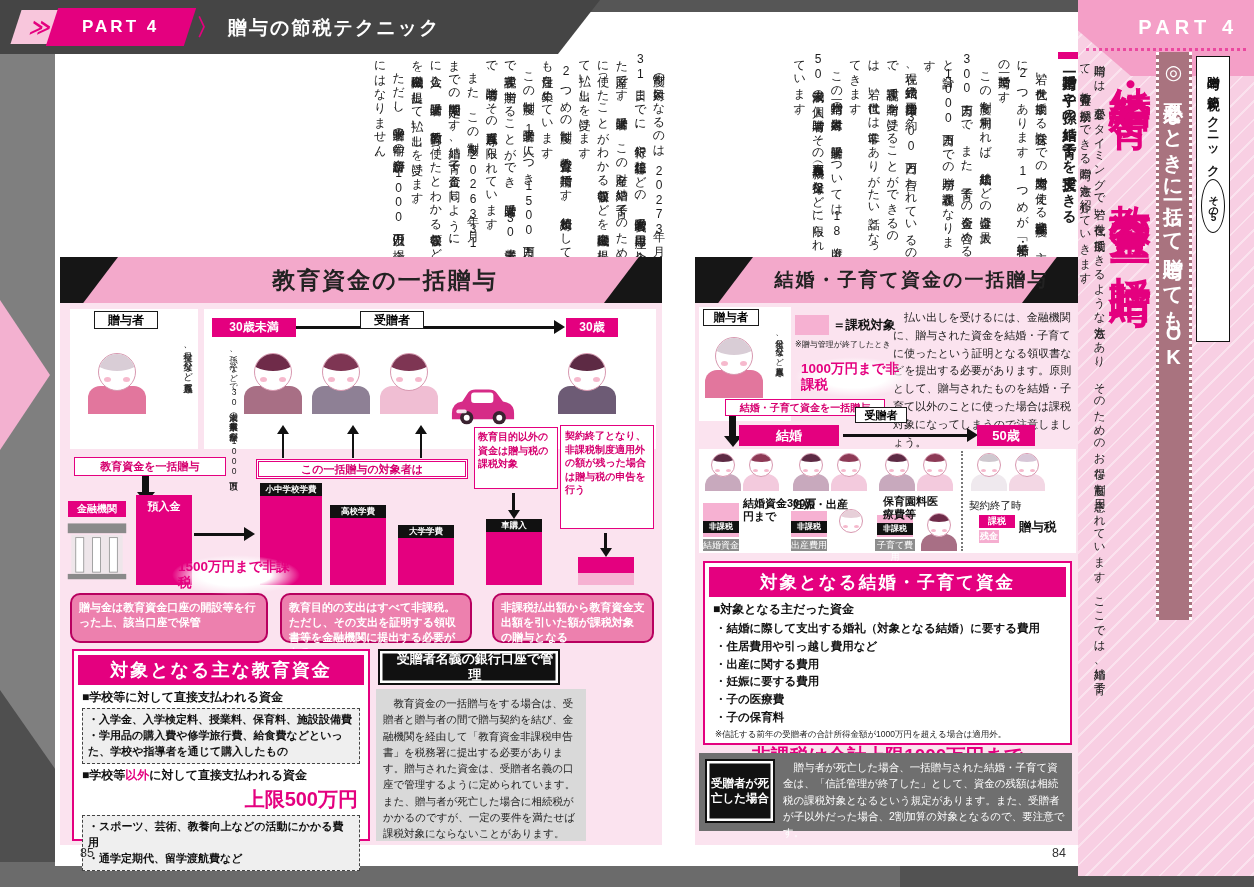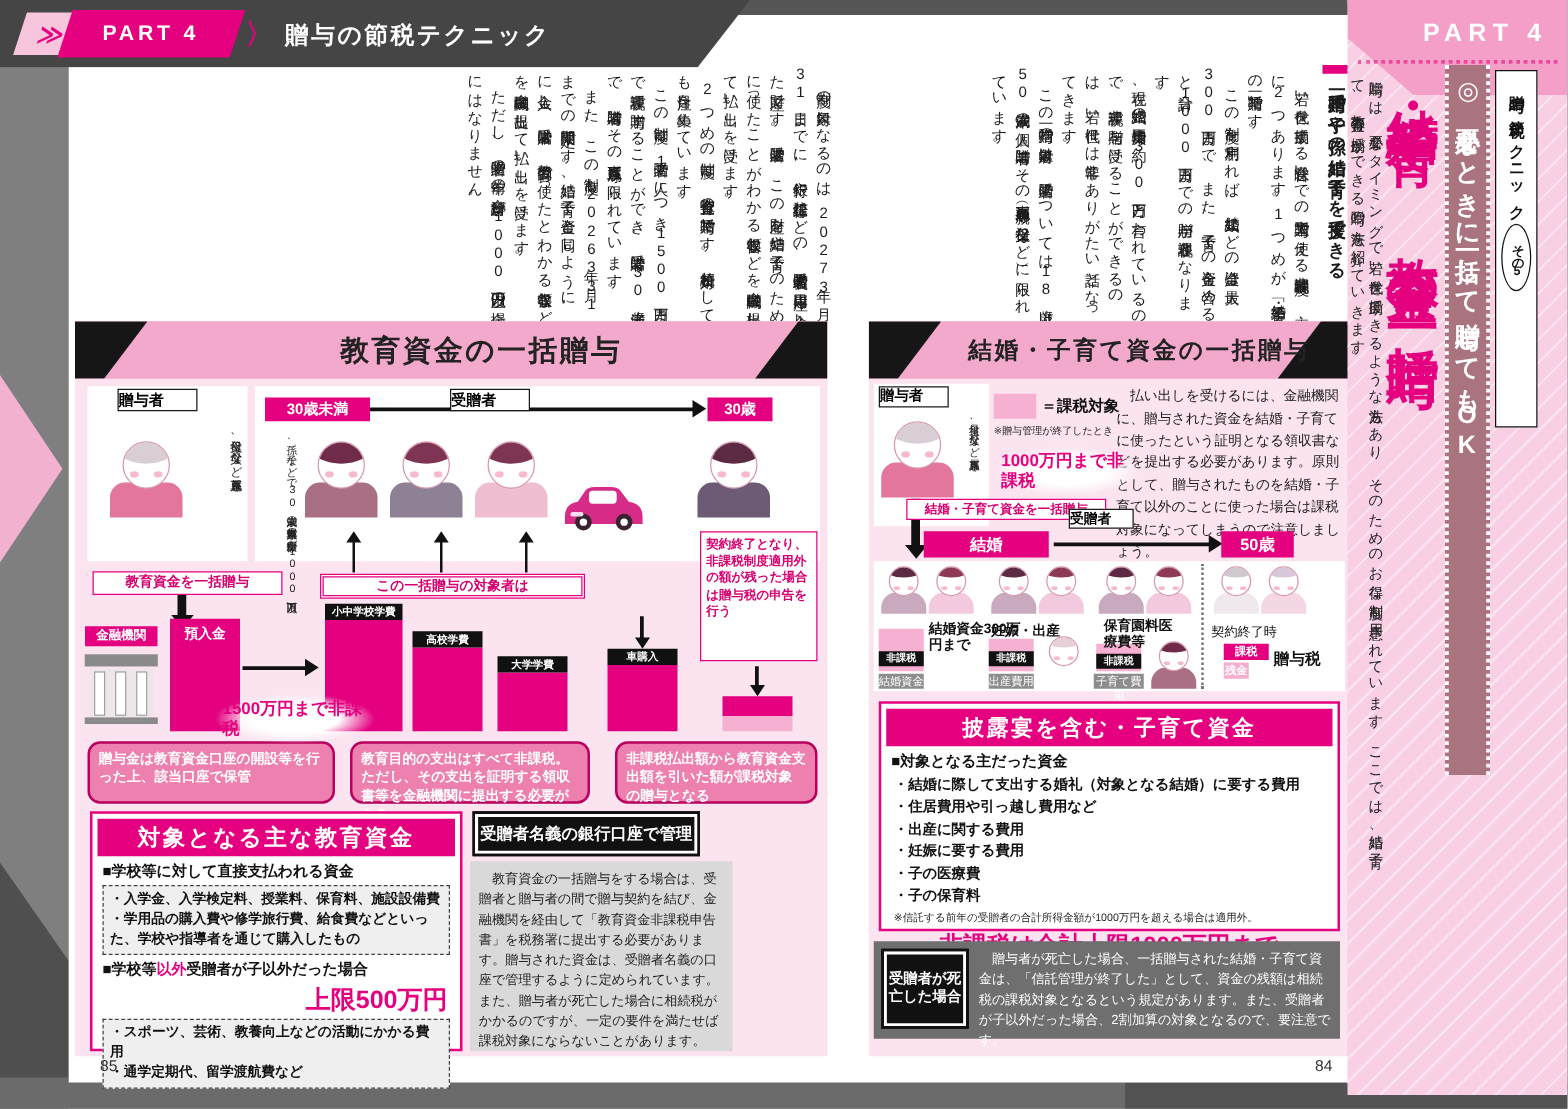--- a/index.html
+++ b/index.html
@@ -35,21 +35,21 @@
   .dbanner { position:absolute; left:0; top:0; right:0; height:46px; background:#f3a9cb;
              display:flex; align-items:center; justify-content:center;padding-left:48px; }
   .dbanner::before { content:""; position:absolute; left:0; top:0; bottom:0; width:58px; background:#161616;
                      clip-path:polygon(0 0,100% 0,40% 100%,0 100%); }
   .dbanner::after { content:""; position:absolute; right:0; top:0; bottom:0; width:58px; background:#161616;
                     clip-path:polygon(60% 0,100% 0,100% 100%,0 100%); }
   .dbanner span { position:relative; z-index:1; font-weight:bold; color:#222; letter-spacing:2px; }
 
   .panel { position:absolute; background:#fff; }
   .lbox { position:absolute; background:#fff; border:1.5px solid #1a1a1a; font-weight:bold; font-size:12px;
-          line-height:1.35; z-index:3; }
+          text-align:center; line-height:1.35; z-index:3; }
   .chip-m { position:absolute; background:#e4007f; color:#fff; font-weight:bold; text-align:center; z-index:3; }
   .chip-k { position:absolute; background:#111; color:#fff; font-weight:bold; font-size:8.5px; text-align:center;
             line-height:1.45; z-index:3; }
   .chip-g { position:absolute; background:#8d8d8d; color:#fff; font-size:9px; text-align:center; line-height:1.35; z-index:3; }
   .chip-p { position:absolute; background:#f5aed0; color:#fff; font-weight:bold; font-size:9px; text-align:center; line-height:1.45; z-index:3; }
 
   .mag-outline { position:absolute; background:#fff; border:1.5px solid #e4007f; color:#d6006f;
                  font-weight:bold; text-align:center; z-index:3; }
   .burst { position:absolute; color:#e4007f; font-weight:bold; line-height:1.2; z-index:4;
            background:radial-gradient(closest-side,#fff 55%,rgba(255,255,255,0)); padding:4px 6px; }
@@ -101,21 +101,21 @@
                margin:4px; padding:3px 0; }
   .tgroup-h { font-weight:bold; font-size:12px; margin:3px 8px 2px; color:#111; }
   .tgroup-h .hl { color:#e4007f; }
   .tdash { border:1.5px dashed #444; background:#efefef; margin:2px 8px; padding:3px 5px;
            font-size:11px; font-weight:bold; line-height:1.45; color:#111; }
   .tlimit { color:#e4007f; font-weight:bold; text-align:right; margin:0 10px; }
   .titem { font-size:11.5px; font-weight:bold; line-height:1.55; margin:0 10px; color:#111; }
   .tnote { font-size:8.5px; margin:2px 10px; color:#222; }
 
   .blackhead { position:absolute; background:#111; border:2px solid #111; box-shadow:inset 0 0 0 2.5px #fff;
-               color:#fff; font-weight:bold; text-align:center; z-index:4; display:flex; align-items:center; justify-content:center; }
+               color:#fff; font-weight:bold; text-align:center; z-index:4; display:flex; align-items:center; justify-content:center;padding-left:12px; }
   .graybody { position:absolute; background:#d9d9d9; color:#222; font-size:10.5px; line-height:1.55;
               padding:6px 7px; z-index:3; text-indent:1em; }
   .dgray { position:absolute; background:#6f6f6f; z-index:3; }
   .dgray .body { position:absolute; left:84px; top:6px; width:284px; color:#fff; font-size:10.5px;
                  line-height:1.55; text-indent:1em; }
 
   
   .sidebar { position:absolute; left:1078px; top:0; width:176px; height:876px;
              background:repeating-linear-gradient(135deg, rgba(255,255,255,.4) 0 2px, rgba(255,255,255,0) 2px 13px), #f8cfe3; }
   .sb-top { position:absolute; top:0; left:0; right:0; height:76px; background:#f49fc7;
@@ -251,41 +251,42 @@
     <div class="arr-up" style="left:360px;top:176px;height:25px"></div>
     <div class="mag-outline" style="left:196px;top:202px;width:212px;height:20px;font-size:11px;line-height:14px;border:3px double #e4007f">この一括贈与の対象者は</div>
 
     <div class="chip-k" style="left:200px;top:226px;width:62px;height:13px">小中学校学費</div>
     <div class="bar" style="left:200px;top:239px;width:62px;height:89px"></div>
     <div class="chip-k" style="left:270px;top:248px;width:56px;height:13px">高校学費</div>
     <div class="bar" style="left:270px;top:261px;width:56px;height:67px"></div>
     <div class="chip-k" style="left:338px;top:268px;width:56px;height:13px">大学学費</div>
     <div class="bar" style="left:338px;top:281px;width:56px;height:47px"></div>
 
+    <div class="mag-outline" style="left:414px;top:170px;width:84px;height:62px;font-size:10px;line-height:1.35;text-align:left;padding:2px 3px">教育目的以外の資金は贈与税の課税対象</div>
     <div class="arr-dn" style="left:452px;top:236px;height:18px"></div>
     <div class="chip-k" style="left:426px;top:262px;width:56px;height:13px">車購入</div>
     <div class="bar" style="left:426px;top:275px;width:56px;height:53px"></div>
 
     <div class="mag-outline" style="left:500px;top:168px;width:94px;height:104px;font-size:10px;line-height:1.35;text-align:left;padding:3px 4px">契約終了となり、非課税制度適用外の額が残った場合は贈与税の申告を行う</div>
     <div class="arr-dn" style="left:544px;top:276px;height:16px"></div>
     <div class="bar" style="left:518px;top:300px;width:56px;height:16px"></div>
     <div class="bar-pink" style="left:518px;top:316px;width:56px;height:12px"></div>
 
     <div class="rnote" style="left:10px;top:336px;width:198px;height:50px">贈与金は教育資金口座の開設等を行った上、該当口座で保管</div>
     <div class="rnote" style="left:220px;top:336px;width:192px;height:50px">教育目的の支出はすべて非課税。ただし、その支出を証明する領収書等を金融機関に提出する必要がある</div>
     <div class="rnote" style="left:432px;top:336px;width:162px;height:50px">非課税払出額から教育資金支出額を引いた額が課税対象の贈与となる</div>
 
     <div class="tbox" style="left:12px;top:392px;width:298px;height:192px">
       <div class="tbox-head" style="font-size:18px">対象となる主な教育資金</div>
       <div class="tgroup-h">■学校等に対して直接支払われる資金</div>
       <div class="tdash">
         <div>・入学金、入学検定料、授業料、保育料、施設設備費</div>
         <div>・学用品の購入費や修学旅行費、給食費などといった、学校や指導者を通じて購入したもの</div>
       </div>
-      <div class="tgroup-h"><span>■学校等</span><span class="hl">以外</span><span>受贈者が子以外だった場合</span></div>
+      <div class="tgroup-h"><span>■学校等</span><span class="hl">以外</span><span>に対して直接支払われる資金</span></div>
       <div class="tlimit" style="font-size:20px">上限500万円</div>
       <div class="tdash">
         <div>・スポーツ、芸術、教養向上などの活動にかかる費用</div>
         <div>・通学定期代、留学渡航費など</div>
       </div>
     </div>
     <div class="blackhead" style="left:318px;top:392px;width:182px;height:36px;font-size:13px;line-height:1.25">受贈者名義の銀行口座で管理</div>
     <div class="graybody" style="left:316px;top:432px;width:210px;height:152px;overflow:hidden">教育資金の一括贈与をする場合は、受贈者と贈与者の間で贈与契約を結び、金融機関を経由して「教育資金非課税申告書」を税務署に提出する必要があります。贈与された資金は、受贈者名義の口座で管理するように定められています。また、贈与者が死亡した場合に相続税がかかるのですが、一定の要件を満たせば課税対象にならないことがあります。色々複雑なので、教育資金の一括贈与をする前には、税理士や税務署などの専門家に相談することをおすすめします。</div>
   </div>
 
@@ -382,21 +383,21 @@
           <div class="p-head"></div>
           <div class="p-body"></div>
         </div>
     </div>
     <div style="position:absolute;left:274px;top:242px;font-size:10.5px;color:#111;z-index:3">契約終了時</div>
     <div class="chip-m" style="left:284px;top:258px;width:36px;height:13px;font-size:9px;line-height:13px">課税</div>
     <div class="chip-p" style="left:284px;top:273px;width:20px;height:13px;line-height:13px">残金</div>
     <div style="position:absolute;left:324px;top:262px;font-size:12.5px;font-weight:bold;color:#111;z-index:3">贈与税</div>
 
     <div class="tbox" style="left:8px;top:304px;width:369px;height:184px">
-      <div class="tbox-head" style="font-size:17.5px">披露宴を含む・子育て資金</div>
+      <div class="tbox-head" style="font-size:17.5px">対象となる結婚・子育て資金</div>
       <div class="tgroup-h">■対象となる主だった資金</div>
       <div class="titem">・結婚に際して支出する婚礼（対象となる結婚）に要する費用</div>
       <div class="titem">・住居費用や引っ越し費用など</div>
       <div class="titem">・出産に関する費用</div>
       <div class="titem">・妊娠に要する費用</div>
       <div class="titem">・子の医療費</div>
       <div class="titem">・子の保育料</div>
       <div class="tnote">※信託する前年の受贈者の合計所得金額が1000万円を超える場合は適用外。</div>
       <div class="tlimit" style="font-size:19px;text-align:center">非課税は合計上限1000万円まで</div>
     </div>

